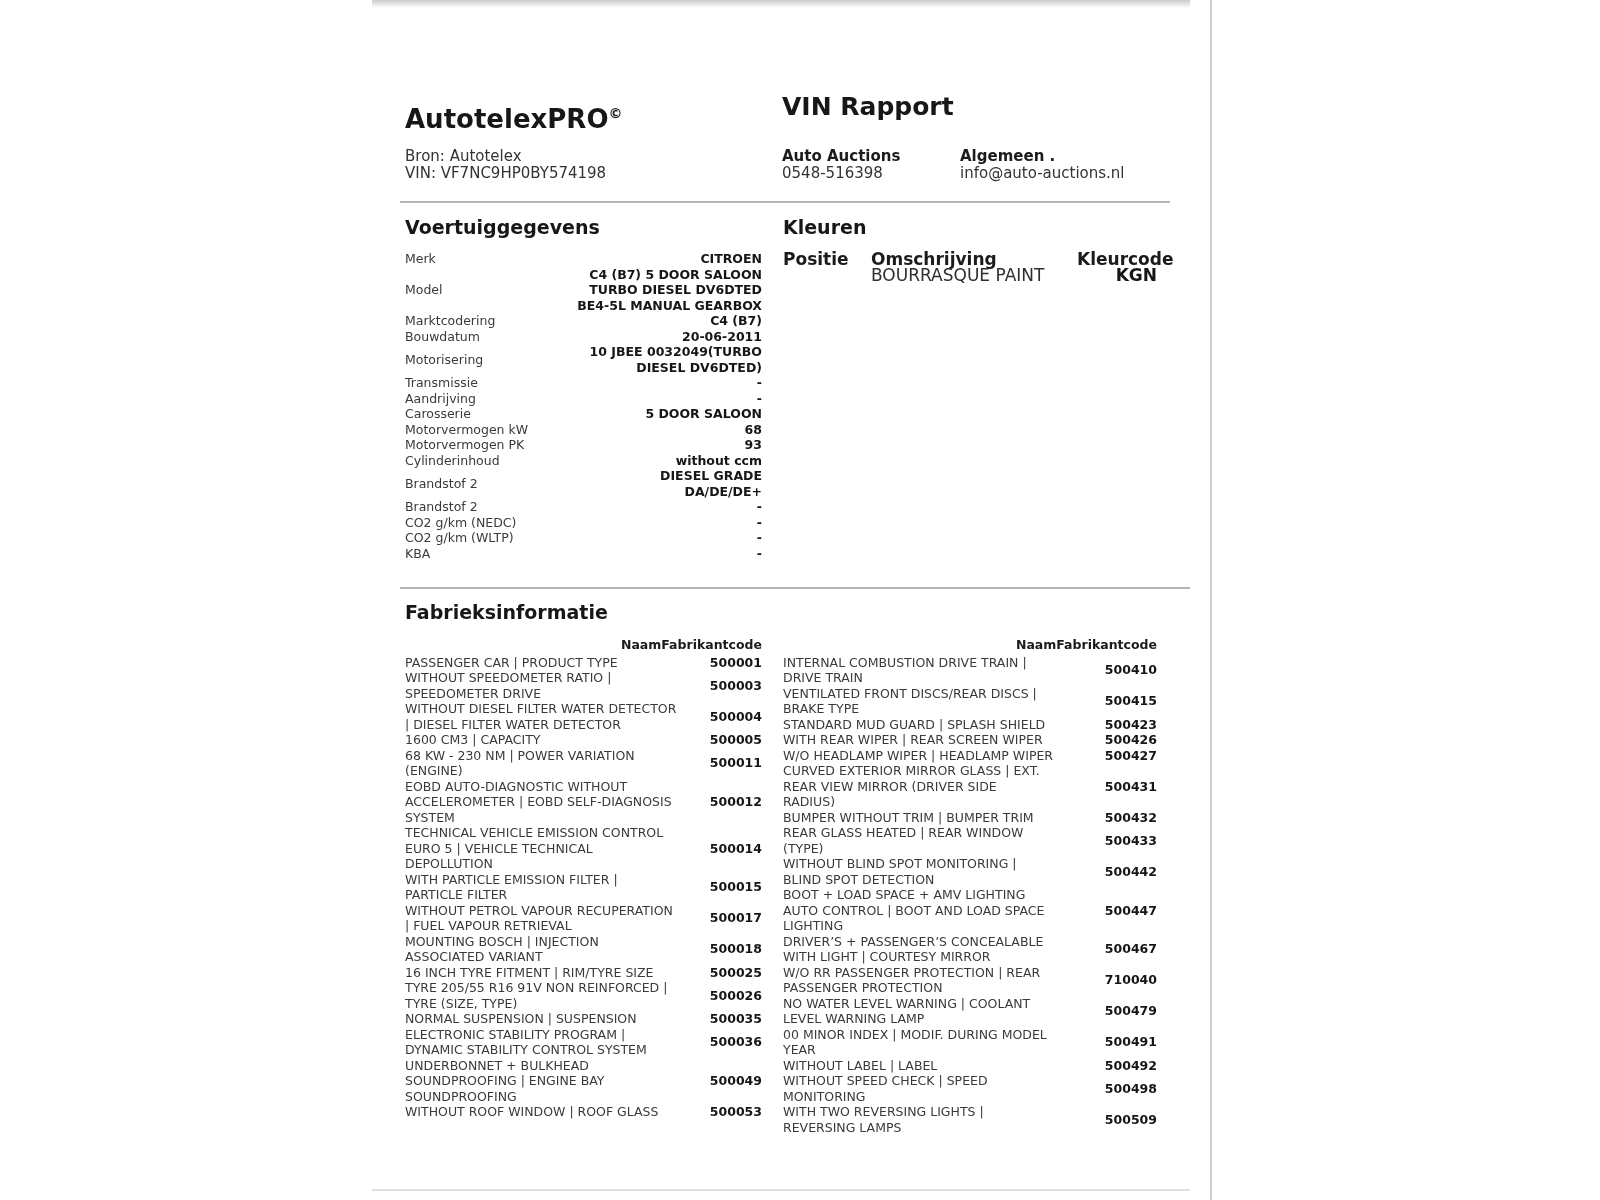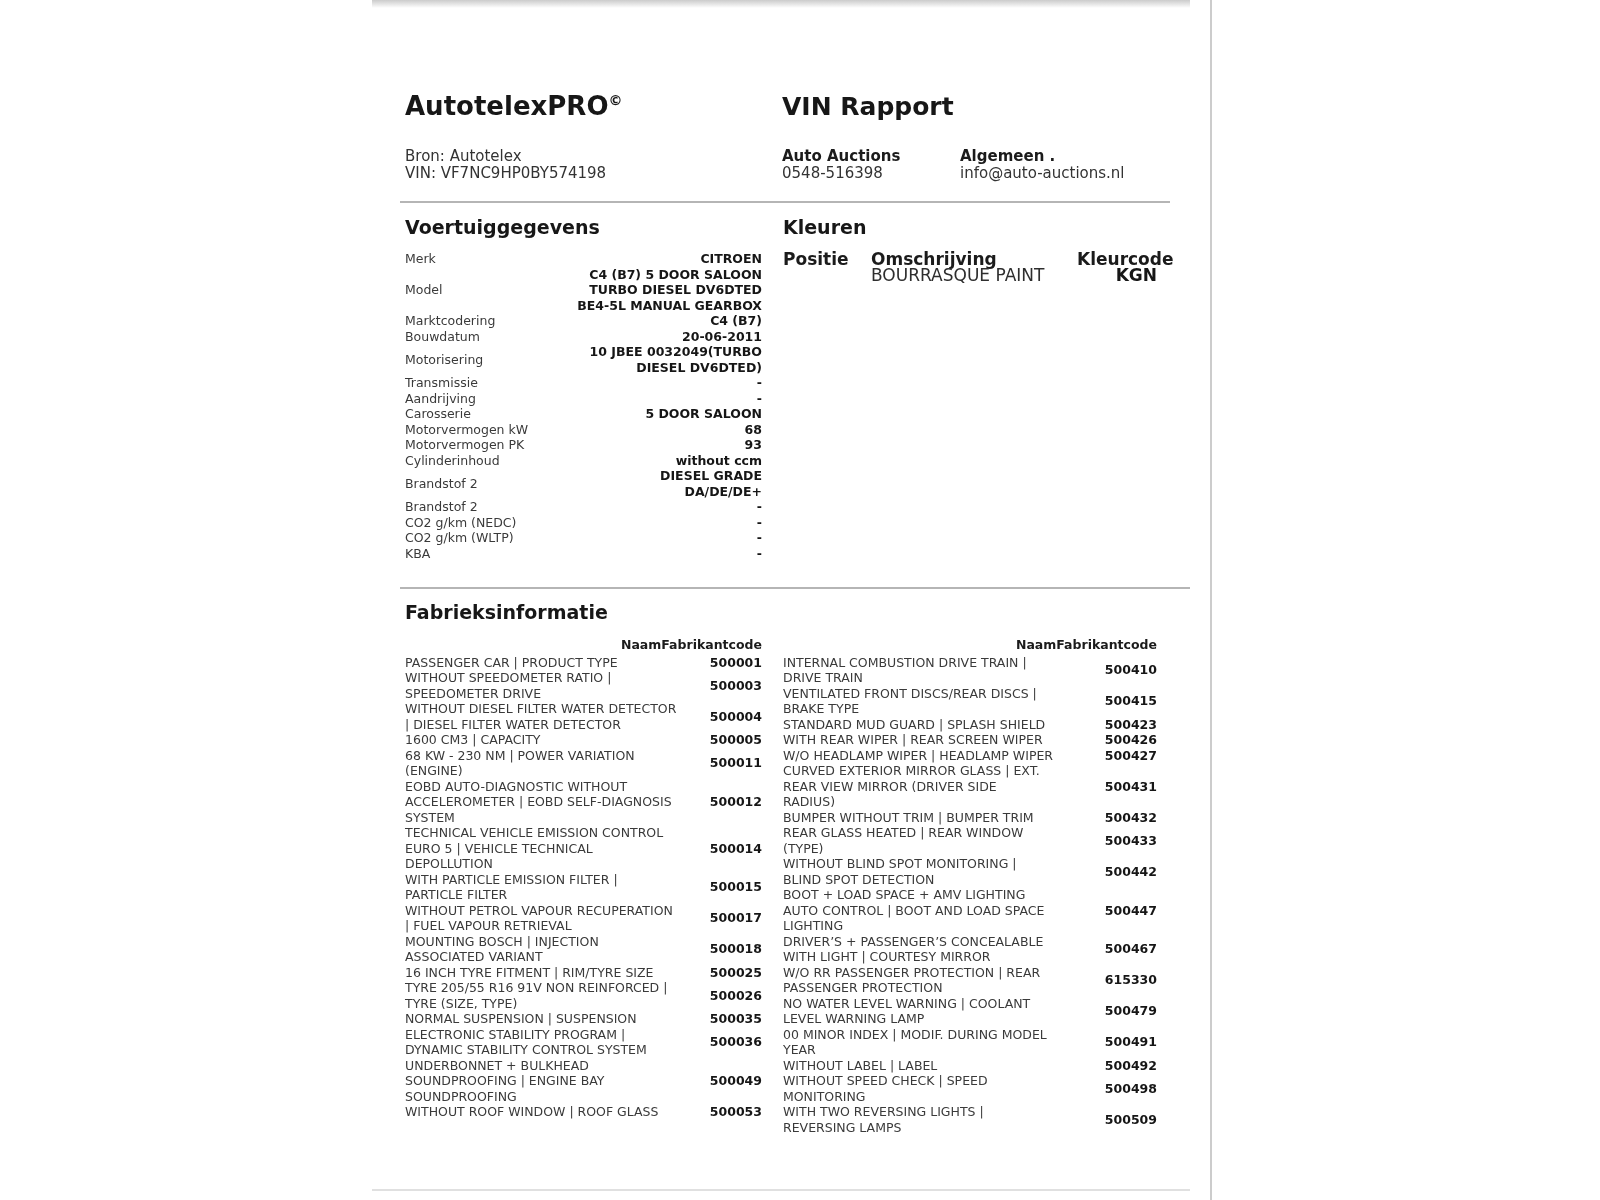--- a/index.html
+++ b/index.html
@@ -9,21 +9,21 @@
     font-family:"DejaVu Sans", sans-serif;
     color:#2e2e2e;
   }
   
   .scan-top    { position:absolute; left:372px; top:0; width:818px; height:8px;
                  background:linear-gradient(to bottom,#c2c2c2 0%,#e3e3e3 55%,#ffffff 100%); opacity:.85; }
   .scan-right  { position:absolute; left:1210px; top:0; width:2px; height:1200px; background:#cccccc; }
   .scan-bottom { position:absolute; left:372px; top:1189px; width:818px; height:2px; background:#e0e0e0; }
 
   
-  .brand   { position:absolute; left:405px; top:91px; font-size:26px; font-weight:bold; color:#171717; }
+  .brand   { position:absolute; left:405px; top:104px; font-size:26px; font-weight:bold; color:#171717; }
   .brand sup { font-size:14px; }
   .report-title { position:absolute; left:782px; top:92px; font-size:25px; font-weight:bold; color:#171717; }
   .meta    { position:absolute; top:148px; font-size:15px; line-height:17px; color:#333; }
   .meta-src { left:405px; }
   .meta-co  { left:782px; }
   .meta-alg { left:960px; }
   .meta .b  { font-weight:bold; color:#1b1b1b; }
 
   .hr { position:absolute; height:2px; background:#b5b5b5; }
   .hr1 { left:400px; top:201px; width:770px; }
@@ -365,21 +365,21 @@
 
         <div class="f-row">
           <div class="f-name">DRIVER’S + PASSENGER’S CONCEALABLE
 WITH LIGHT | COURTESY MIRROR</div>
           <div class="f-code">500467</div>
         </div>
 
         <div class="f-row">
           <div class="f-name">W/O RR PASSENGER PROTECTION | REAR
 PASSENGER PROTECTION</div>
-          <div class="f-code">615330</div>
+          <div class="f-code">710040</div>
         </div>
 
         <div class="f-row">
           <div class="f-name">NO WATER LEVEL WARNING | COOLANT
 LEVEL WARNING LAMP</div>
           <div class="f-code">500479</div>
         </div>
 
         <div class="f-row">
           <div class="f-name">00 MINOR INDEX | MODIF. DURING MODEL

